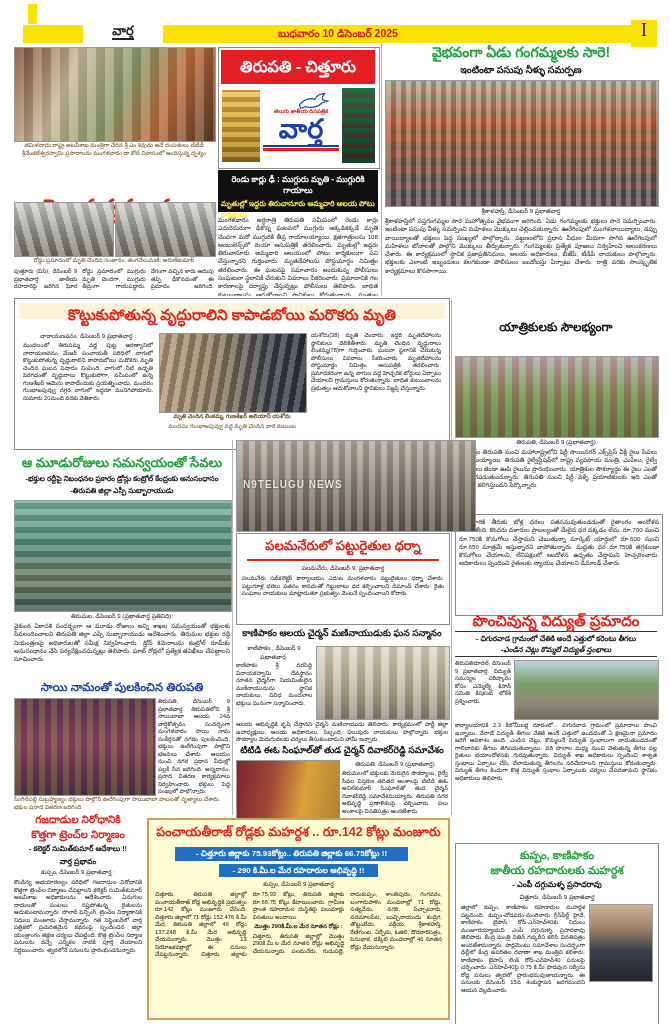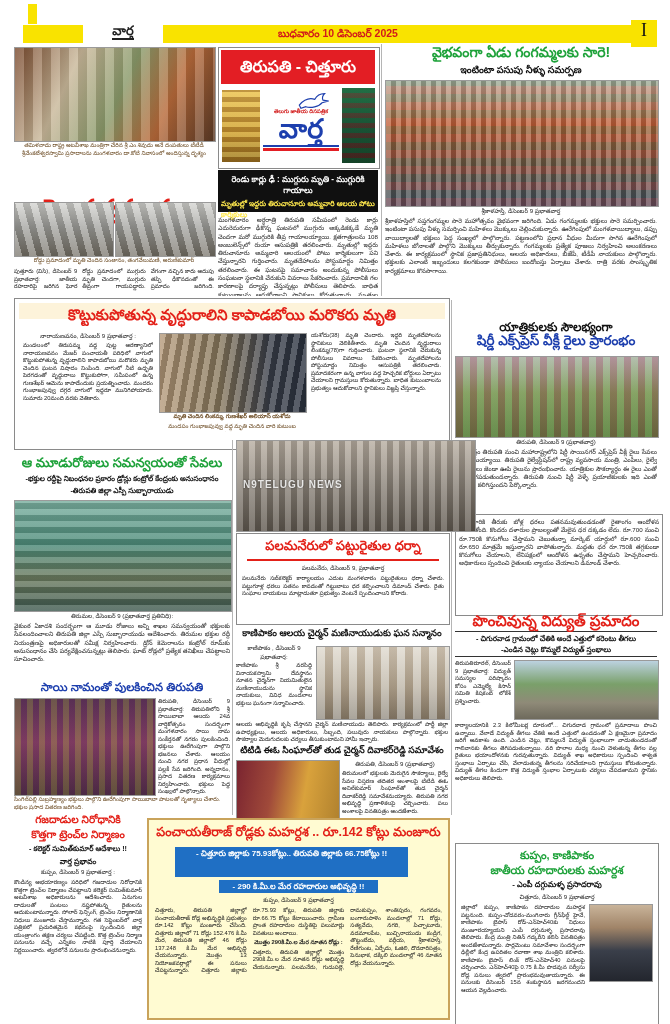--- a/index.html
+++ b/index.html
@@ -127,21 +127,20 @@
     <div class="creambox hl-red" style="margin:4px;height:16px;font-size:15px;line-height:24px;">కొట్టుకుపోతున్న వృద్ధురాలిని కాపాడబోయి మరొకరు మృతి</div>
     <div class="abs dl" style="left:8px;top:33px;width:130px;height:8px;">నారాయణవనం, డిసెంబర్ 9 ప్రభాతవార్త :</div>
     <div class="abs jt f58" style="left:8px;top:43px;width:130px;height:100px;">మండలంలో తిరుపమ్మ వద్ద పుట్ట అరణ్యానిలో నారాయణవనం మేజర్ పంచాయతీ పరిధిలో వాగులో కొట్టుకుపోతున్న వృద్ధురాలిని కాపాడబోయి మరొకరు మృతి చెందిన ఘటన విషాదం నింపింది. వాగులో నీటి ఉధృతి పెరగడంతో వృద్ధురాలు కొట్టుకుపోగా, సమీపంలో ఉన్న గుణశేఖర్ ఆమెను కాపాడేందుకు ప్రయత్నించాడు. మందరం గుంభాజపువ్వు దగ్గర వాగులో ఇద్దరూ మునిగిపోయారు. సుమారు 20మంది వరకు వెతికారు.</div>
     <div class="abs ph ph-bodies" style="left:144px;top:34px;width:146px;height:78px;"></div>
     <div class="abs cap" style="left:144px;top:114px;width:146px;height:9px;font-weight:bold;">మృతి చెందిన లింకమ్మ, గుణశేఖర్ అలియాస్ యశోదు</div>
     <div class="abs cap" style="left:144px;top:124px;width:146px;height:9px;">మందపం గుంభాజపువ్వు వద్ద మృతి చెందిన వారి కుటుంబ సభ్యులు</div>
     <div class="abs jt f58" style="left:296px;top:33px;width:130px;height:110px;">యశోదు(38) మృతి చెందారు. ఇద్దరి మృతదేహాలను స్థానికులు వెలికితీశారు. మృతి చెందిన వృద్ధురాలు లింకమ్మ(78)గా గుర్తించారు. ఘటనా స్థలానికి చేరుకున్న పోలీసులు వివరాలు సేకరించారు. మృతదేహాలను పోస్టుమార్టం నిమిత్తం ఆసుపత్రికి తరలించారు. ప్రమాదకరంగా ఉన్న వాగుల వద్ద హెచ్చరిక బోర్డులు ఏర్పాటు చేయాలని గ్రామస్తులు కోరుతున్నారు. బాధిత కుటుంబాలను ప్రభుత్వం ఆదుకోవాలని స్థానికులు విజ్ఞప్తి చేస్తున్నారు.</div>
   </div>
 
   <div class="abs hl-black" style="left:455px;top:320px;width:202px;height:12px;font-size:12px;">యాత్రికులకు సౌలభ్యంగా</div>
-  <div class="abs hl-blue" style="left:452px;top:333px;width:208px;height:20px;font-size:13.5px;">షిర్డీ ఎక్స్‌ప్రెస్ వీక్లీ రైలు ప్రారంభం</div>
   <div class="abs ph ph-train" style="left:455px;top:356px;width:202px;height:80px;"></div>
   <div class="abs dl" style="left:455px;top:438px;width:202px;height:8px;">తిరుపతి, డిసెంబర్ 9 (ప్రభాతవార్త)</div>
   <div class="abs jt f6" style="left:455px;top:448px;width:202px;height:62px;">పుణ్యక్షేత్రం తిరుపతి నుంచి మహారాష్ట్రలోని షిర్డీ సాయినగర్ ఎక్స్‌ప్రెస్ వీక్లీ రైలు సేవలు ప్రారంభమయ్యాయి. తిరుపతి రైల్వేస్టేషన్‌లో రాష్ట్ర వ్యవసాయ మంత్రి, ఎంపీలు, రైల్వే అధికారులు జెండా ఊపి రైలును ప్రారంభించారు. యాత్రికుల సౌకర్యార్థం ఈ రైలు ఎంతో ఉపయోగపడుతుందన్నారు. తిరుపతి నుంచి షిర్డీ వెళ్ళే ప్రయాణికులకు ఇది ఎంతో సౌలభ్యం కలిగిస్తుందని పేర్కొన్నారు.</div>
   <div class="abs bx jt f6" style="left:455px;top:514px;width:200px;height:94px;padding:3px;">అమ్మవారికి తీరుకు బోళ్ల ధరలు పతనమవుతుండడంతో రైతాంగం ఆందోళన చెందుతోంది. కొందరు దళారుల ప్రాబల్యంతో మేలైన ధర దక్కడం లేదు. రూ.700 నుంచి రూ.750కి కొనుగోలు చేస్తామని చెబుతున్నా మార్కెట్ యార్డులో రూ.600 నుంచి రూ.650 మాత్రమే ఇస్తున్నారని వాపోతున్నారు. మద్దతు ధర రూ.750కి తగ్గకుండా కొనుగోలు చేయాలని, లేనిపక్షంలో ఆందోళన ఉధృతం చేస్తామని హెచ్చరించారు. అధికారులు స్పందించి రైతులకు న్యాయం చేయాలని డిమాండ్ చేశారు.</div>
 
   <div class="abs hl-green" style="left:14px;top:455px;width:216px;height:17px;font-size:13px;">ఆ మూడురోజులు సమన్వయంతో సేవలు</div>
   <div class="abs hl-black" style="left:14px;top:474px;width:216px;height:11px;font-size:7.3px;">-భక్తుల రద్దీపై నిబంధనల ప్రకారం డ్రోన్లు కంట్రోల్ కేంద్రంకు అనుసంధానం</div>
   <div class="abs hl-black" style="left:14px;top:486px;width:216px;height:11px;font-size:7.3px;">-తిరుపతి జిల్లా ఎస్పీ సుబ్బారాయుడు</div>
   <div class="abs ph ph-meeting" style="left:14px;top:500px;width:216px;height:110px;"></div>
   <div class="abs dl" style="left:14px;top:612px;width:216px;height:9px;">తిరుమల, డిసెంబర్ 9 (ప్రభాతవార్త ప్రతినిధి):</div>
@@ -178,33 +177,33 @@
 
   <div class="abs hl-red" style="left:14px;top:813px;width:128px;height:14px;font-size:10.5px;">గజదాడుల నిరోధానికి</div>
   <div class="abs hl-red" style="left:14px;top:828px;width:128px;height:14px;font-size:10.5px;">కొత్తగా ట్రెంచ్‌ల నిర్మాణం</div>
   <div class="abs hl-black" style="left:14px;top:844px;width:128px;height:10px;font-size:7.2px;">- కలెక్టర్ సుమిత్‌కుమార్ ఆదేశాలు !!</div>
   <div class="abs hl-black" style="left:14px;top:857px;width:128px;height:10px;font-size:7.5px;">వార్త ప్రభావం</div>
   <div class="abs dl" style="left:14px;top:868px;width:128px;height:9px;">కుప్పం, డిసెంబర్ 9 ప్రభాతవార్త :</div>
   <div class="abs jt f58" style="left:14px;top:879px;width:128px;height:138px;">కౌండిన్య అభయారణ్యం పరిధిలో గజదాడుల నిరోధానికి కొత్తగా ట్రెంచ్‌ల నిర్మాణం చేపట్టాలని కలెక్టర్ సుమిత్‌కుమార్ అటవీశాఖ అధికారులను ఆదేశించారు. ఏనుగుల దాడులతో పంటలు నష్టపోతున్న రైతులను ఆదుకుంటామన్నారు. సోలార్ ఫెన్సింగ్, ట్రెంచ్‌ల నిర్మాణానికి నిధులు మంజూరు చేస్తామన్నారు. గత సెప్టెంబర్‌లో వార్త పత్రికలో ప్రచురితమైన కథనంపై స్పందించిన జిల్లా యంత్రాంగం తక్షణ చర్యలు చేపట్టింది. కొత్త ట్రెంచ్‌ల నిర్మాణ పనులను వచ్చే ఎన్నికల నాటికి పూర్తి చేయాలని నిర్ణయించారు. త్వరలోనే పనులను ప్రారంభించనున్నారు.</div>
 
   <div class="abs yellowbox" style="left:147px;top:818px;width:299px;height:198px;">
     <div class="hl-red" style="font-size:12.5px;margin-top:5px;">పంచాయతీరాజ్ రోడ్లకు మహర్దశ .. రూ.142 కోట్లు మంజూరు</div>
-    <div class="bluebar" style="margin:5px 40px 0 26px;height:30px;font-size:8px;line-height:14px;">- చిత్తూరు జిల్లాకు 75.93కోట్లు.. తిరుపతి జిల్లాకు 66.75కోట్లు !!</div>
+    <div class="bluebar" style="margin:5px 40px 0 26px;height:14px;font-size:8px;line-height:14px;">- చిత్తూరు జిల్లాకు 75.93కోట్లు.. తిరుపతి జిల్లాకు 66.75కోట్లు !!</div>
     <div class="bluebar" style="margin:3px 70px 0 70px;height:13px;font-size:8px;line-height:13px;">- 290 కి.మీ.ల మేర రహదారుల అభివృద్ధి !!</div>
     <div class="dl" style="margin-top:3px;height:9px;">కుప్పం, డిసెంబర్ 9 ప్రభాతవార్త</div>
     <div class="jt f58" style="margin:2px 6px;height:128px;column-count:3;column-gap:6px;">
       <span>చిత్తూరు, తిరుపతి జిల్లాల్లో పంచాయతీరాజ్ రోడ్ల అభివృద్ధికి ప్రభుత్వం రూ.142 కోట్లు మంజూరు చేసింది. చిత్తూరు జిల్లాలో 71 రోడ్లు 152.476 కి.మీ మేర, తిరుపతి జిల్లాలో 46 రోడ్లు 137.248 కి.మీ మేర అభివృద్ధి చేయనున్నారు. మొత్తం 13 నియోజకవర్గాల్లో ఈ పనులు చేపట్టనున్నారు. చిత్తూరు జిల్లాకు రూ.75.93 కోట్లు, తిరుపతి జిల్లాకు రూ.66.75 కోట్లు కేటాయించారు. గ్రామీణ ప్రాంత రహదారుల దుస్థితిపై పలుమార్లు వినతులు అందాయి.</span>
       <span style="display:block;text-align:center;font-weight:bold;margin:2px 0;">మొత్తం 290కి.మీ.ల మేర నూతన రోడ్లు :</span>
       <span>చిత్తూరు, తిరుపతి జిల్లాల్లో మొత్తం 290కి.మీ.ల మేర నూతన రోడ్లు అభివృద్ధి చేయనున్నారు. పలమనేరు, గుడుపల్లె, రామకుప్పం, శాంతిపురం, గంగవరం, బంగారుపాళెం మండలాల్లో 71 రోడ్లు, సత్యవేడు, నగరి, పిచ్చాటూరు, వడమాలపేట, బుచ్చినాయుడు కండ్రిగ, తొట్టంబేడు, వర్గీయ, శ్రీకాళహస్తి, రేణిగుంట, ఏర్పేడు, ఓజిలి, దొరవారిసత్రం, పెనుభాక, డక్కిలి మండలాల్లో 46 నూతన రోడ్లు వేయనున్నారు.</span>
     </div>
   </div>
 
   <div class="abs hl-red" style="left:455px;top:612px;width:202px;height:19px;font-size:15px;border-bottom:1px solid #333;">పొంచివున్న విద్యుత్ ప్రమాదం</div>
   <div class="abs hl-black" style="left:455px;top:634px;width:202px;height:11px;font-size:7.3px;">- చిగురవాడ గ్రామంలో చేతికి అందే ఎత్తులో కరెంటు తీగలు</div>
-  <div class="abs hl-black" style="left:455px;top:645px;width:202px;height:11px;font-size:7.3px;border-bottom:1px solid #333;">-ఎండిన చెట్లు కొమ్మలే విద్యుత్ స్తంభాలు</div>
+  <div class="abs hl-black" style="left:455px;top:645px;width:202px;height:11px;font-size:7.3px;border-bottom:1px solid #333;font-style:italic;">-ఎండిన చెట్లు కొమ్మలే విద్యుత్ స్తంభాలు</div>
   <div class="abs jt f58" style="left:455px;top:660px;width:56px;height:58px;">తిరుపతిరూరల్, డిసెంబర్ 9 ప్రభాతవార్త: విద్యుత్ సమస్యల పరిష్కారం కోసం ఎమ్మెల్యే కిసాన్ సమితి కిషకంట్ లోకేశ్ ప్రశ్నించారు.</div>
   <div class="abs ph ph-road" style="left:514px;top:660px;width:143px;height:58px;"></div>
   <div class="abs jt f58" style="left:455px;top:722px;width:202px;height:90px;">కార్యాలయానికి 2.3 కిలోమీటర్ల దూరంలో... చిగురవాడ గ్రామంలో ప్రమాదాలు పొంచి ఉన్నాయి. వేలాడే విద్యుత్ తీగలు చేతికి అందే ఎత్తులో ఉండడంతో ఏ క్షణమైనా ప్రమాదం జరిగే అవకాశం ఉంది. ఎండిన చెట్లు, కొమ్మలనే విద్యుత్ స్తంభాలుగా వాడుతుండడంతో గాలివానకు తీగలు తెగిపడుతున్నాయి. వరి పొలాల మధ్య నుంచి వెళుతున్న తీగల వల్ల రైతులు భయాందోళనకు గురవుతున్నారు. విద్యుత్ శాఖ అధికారులు స్పందించి శాశ్వత స్తంభాలు ఏర్పాటు చేసి, వేలాడుతున్న తీగలను సరిచేయాలని గ్రామస్తులు కోరుతున్నారు. విద్యుత్ తీగల కిందుగా కొత్త విద్యుత్ స్తంభాల ఏర్పాటుకు చర్యలు చేపడతామని స్థానికం అధికారులు తెలిపారు.</div>
   <div class="abs ph ph-truckroad" style="left:560px;top:680px;width:97px;height:36px;border:none;opacity:.0;"></div>
 
   <div class="abs bx" style="left:455px;top:796px;width:202px;height:200px;margin-top:47px;">
     <div class="hl-green" style="font-size:11px;margin-top:5px;">కుప్పం, కాణిపాకం</div>
     <div class="hl-green" style="font-size:11px;">జాతీయ రహదారులకు మహర్దశ</div>
     <div class="hl-black" style="font-size:8px;margin-top:1px;">- ఎంపీ దగ్గుమళ్ళ ప్రసాదరావు</div>
     <div class="dl" style="height:9px;margin-top:2px;">చిత్తూరు, డిసెంబర్ 9 ప్రభాతవార్త</div>

